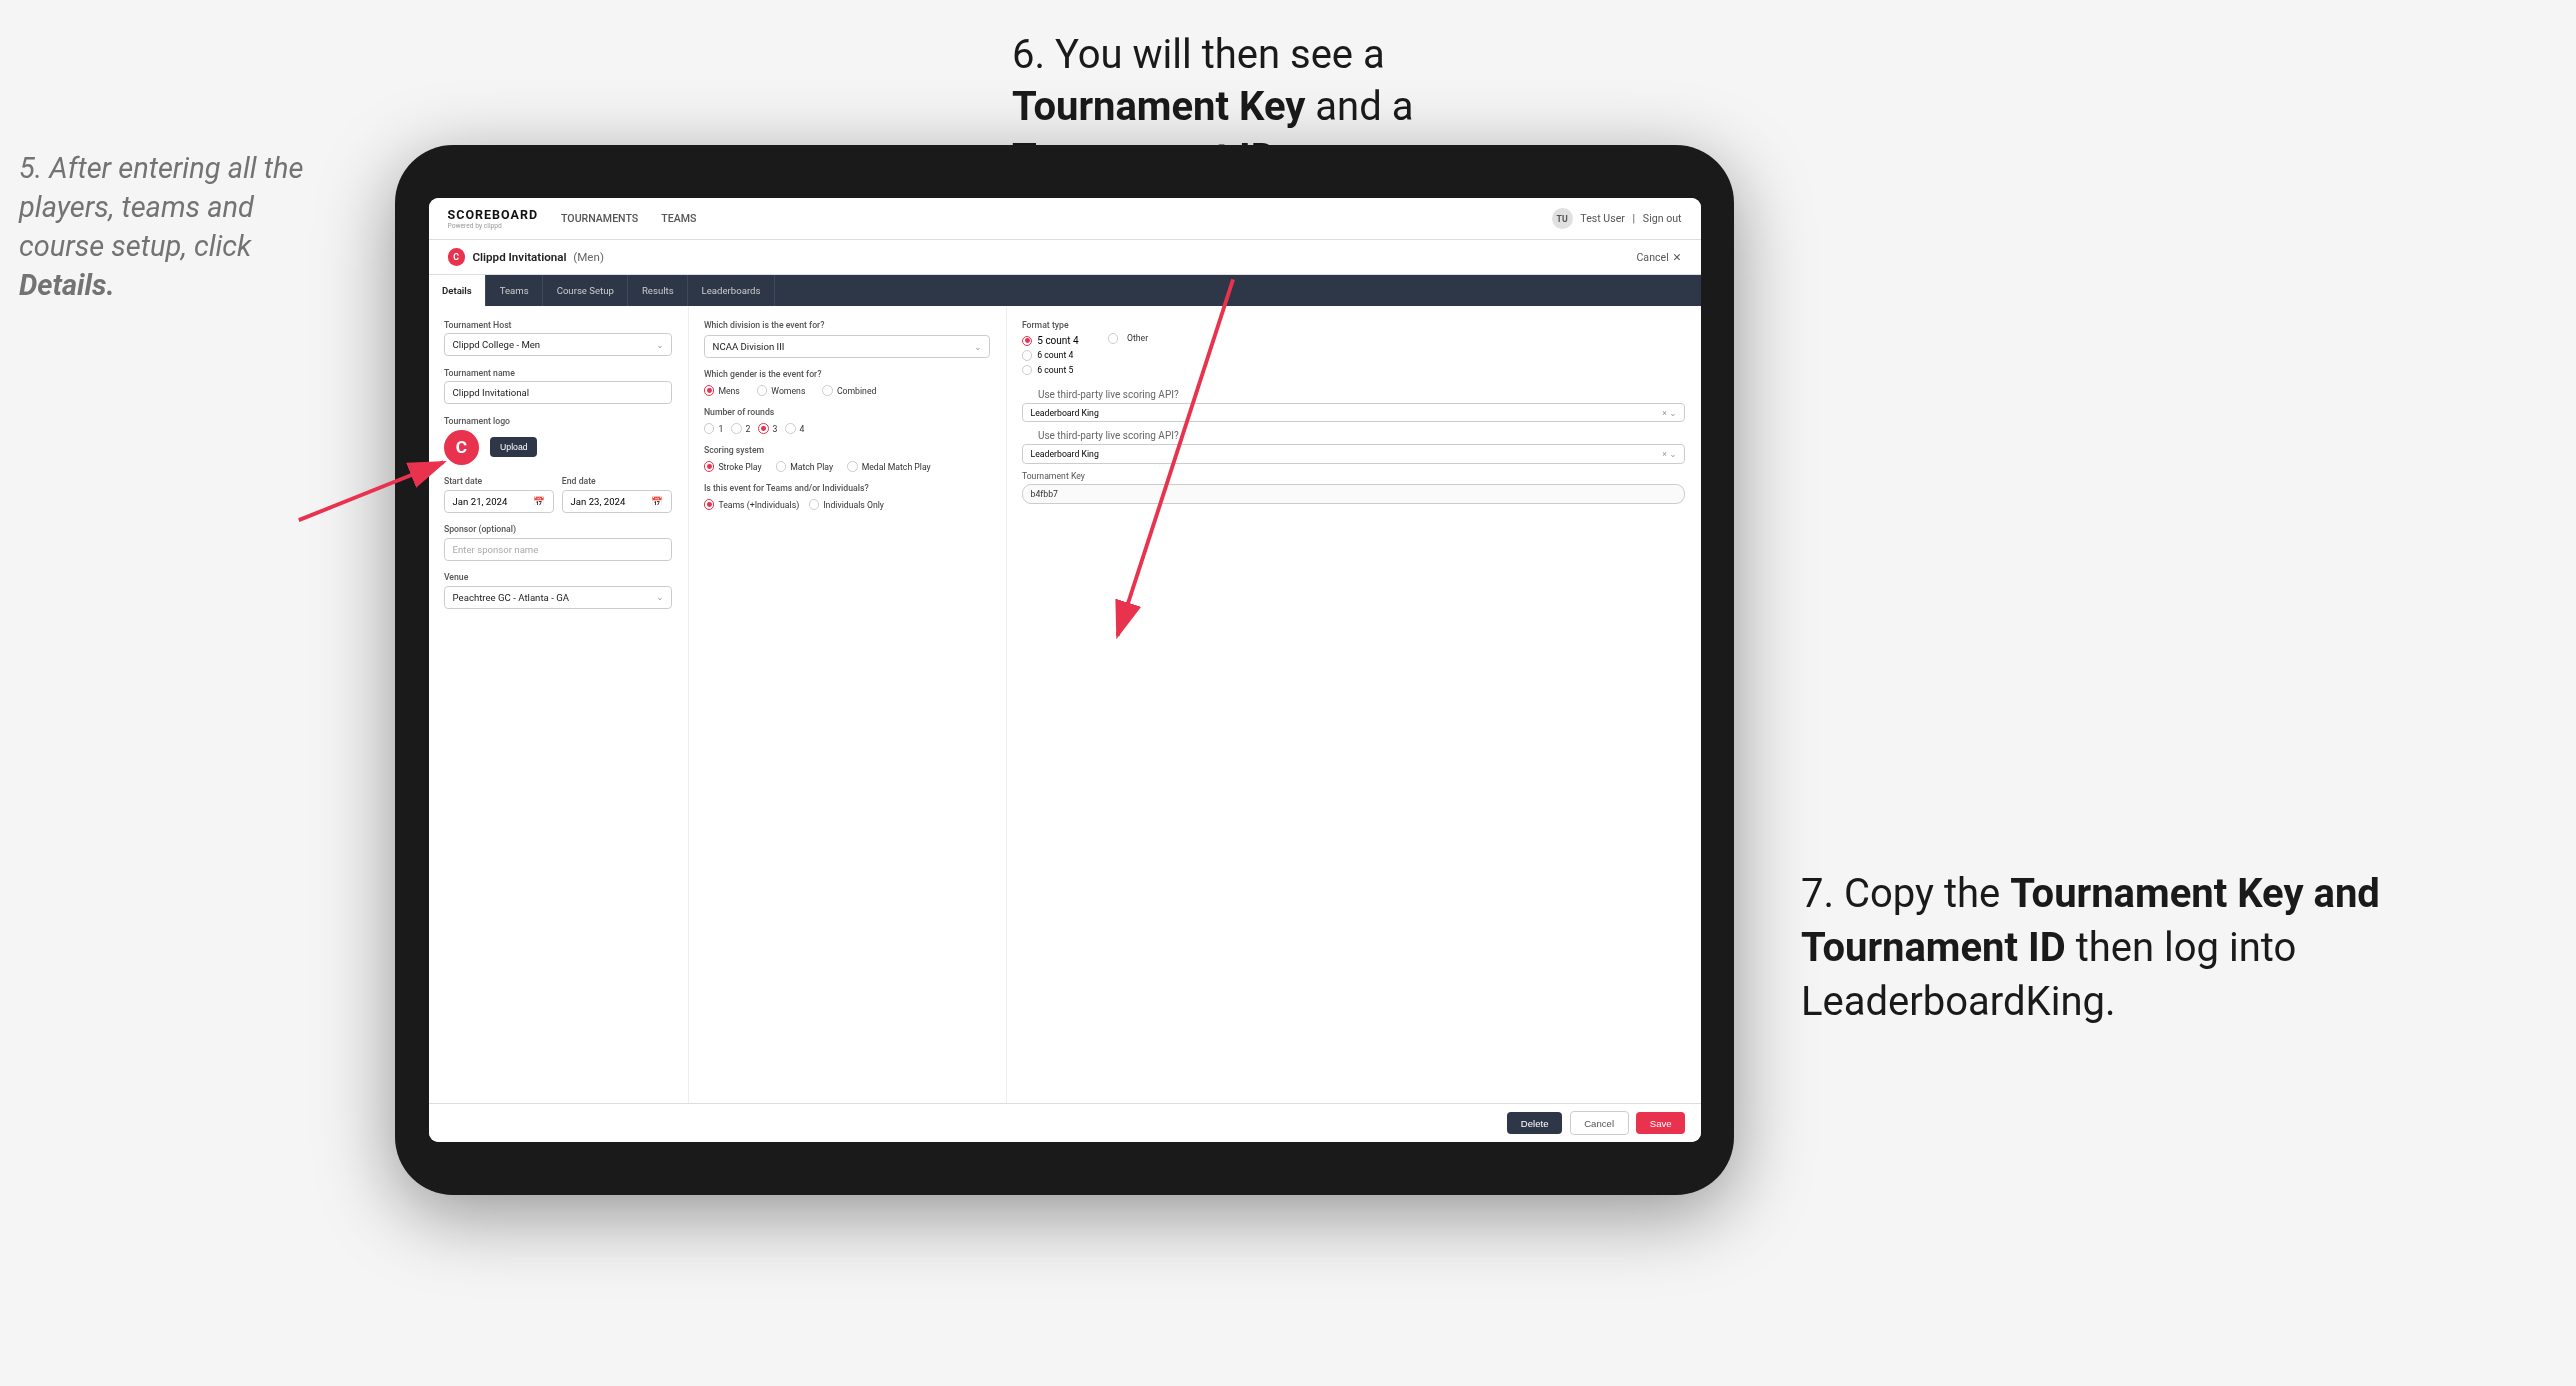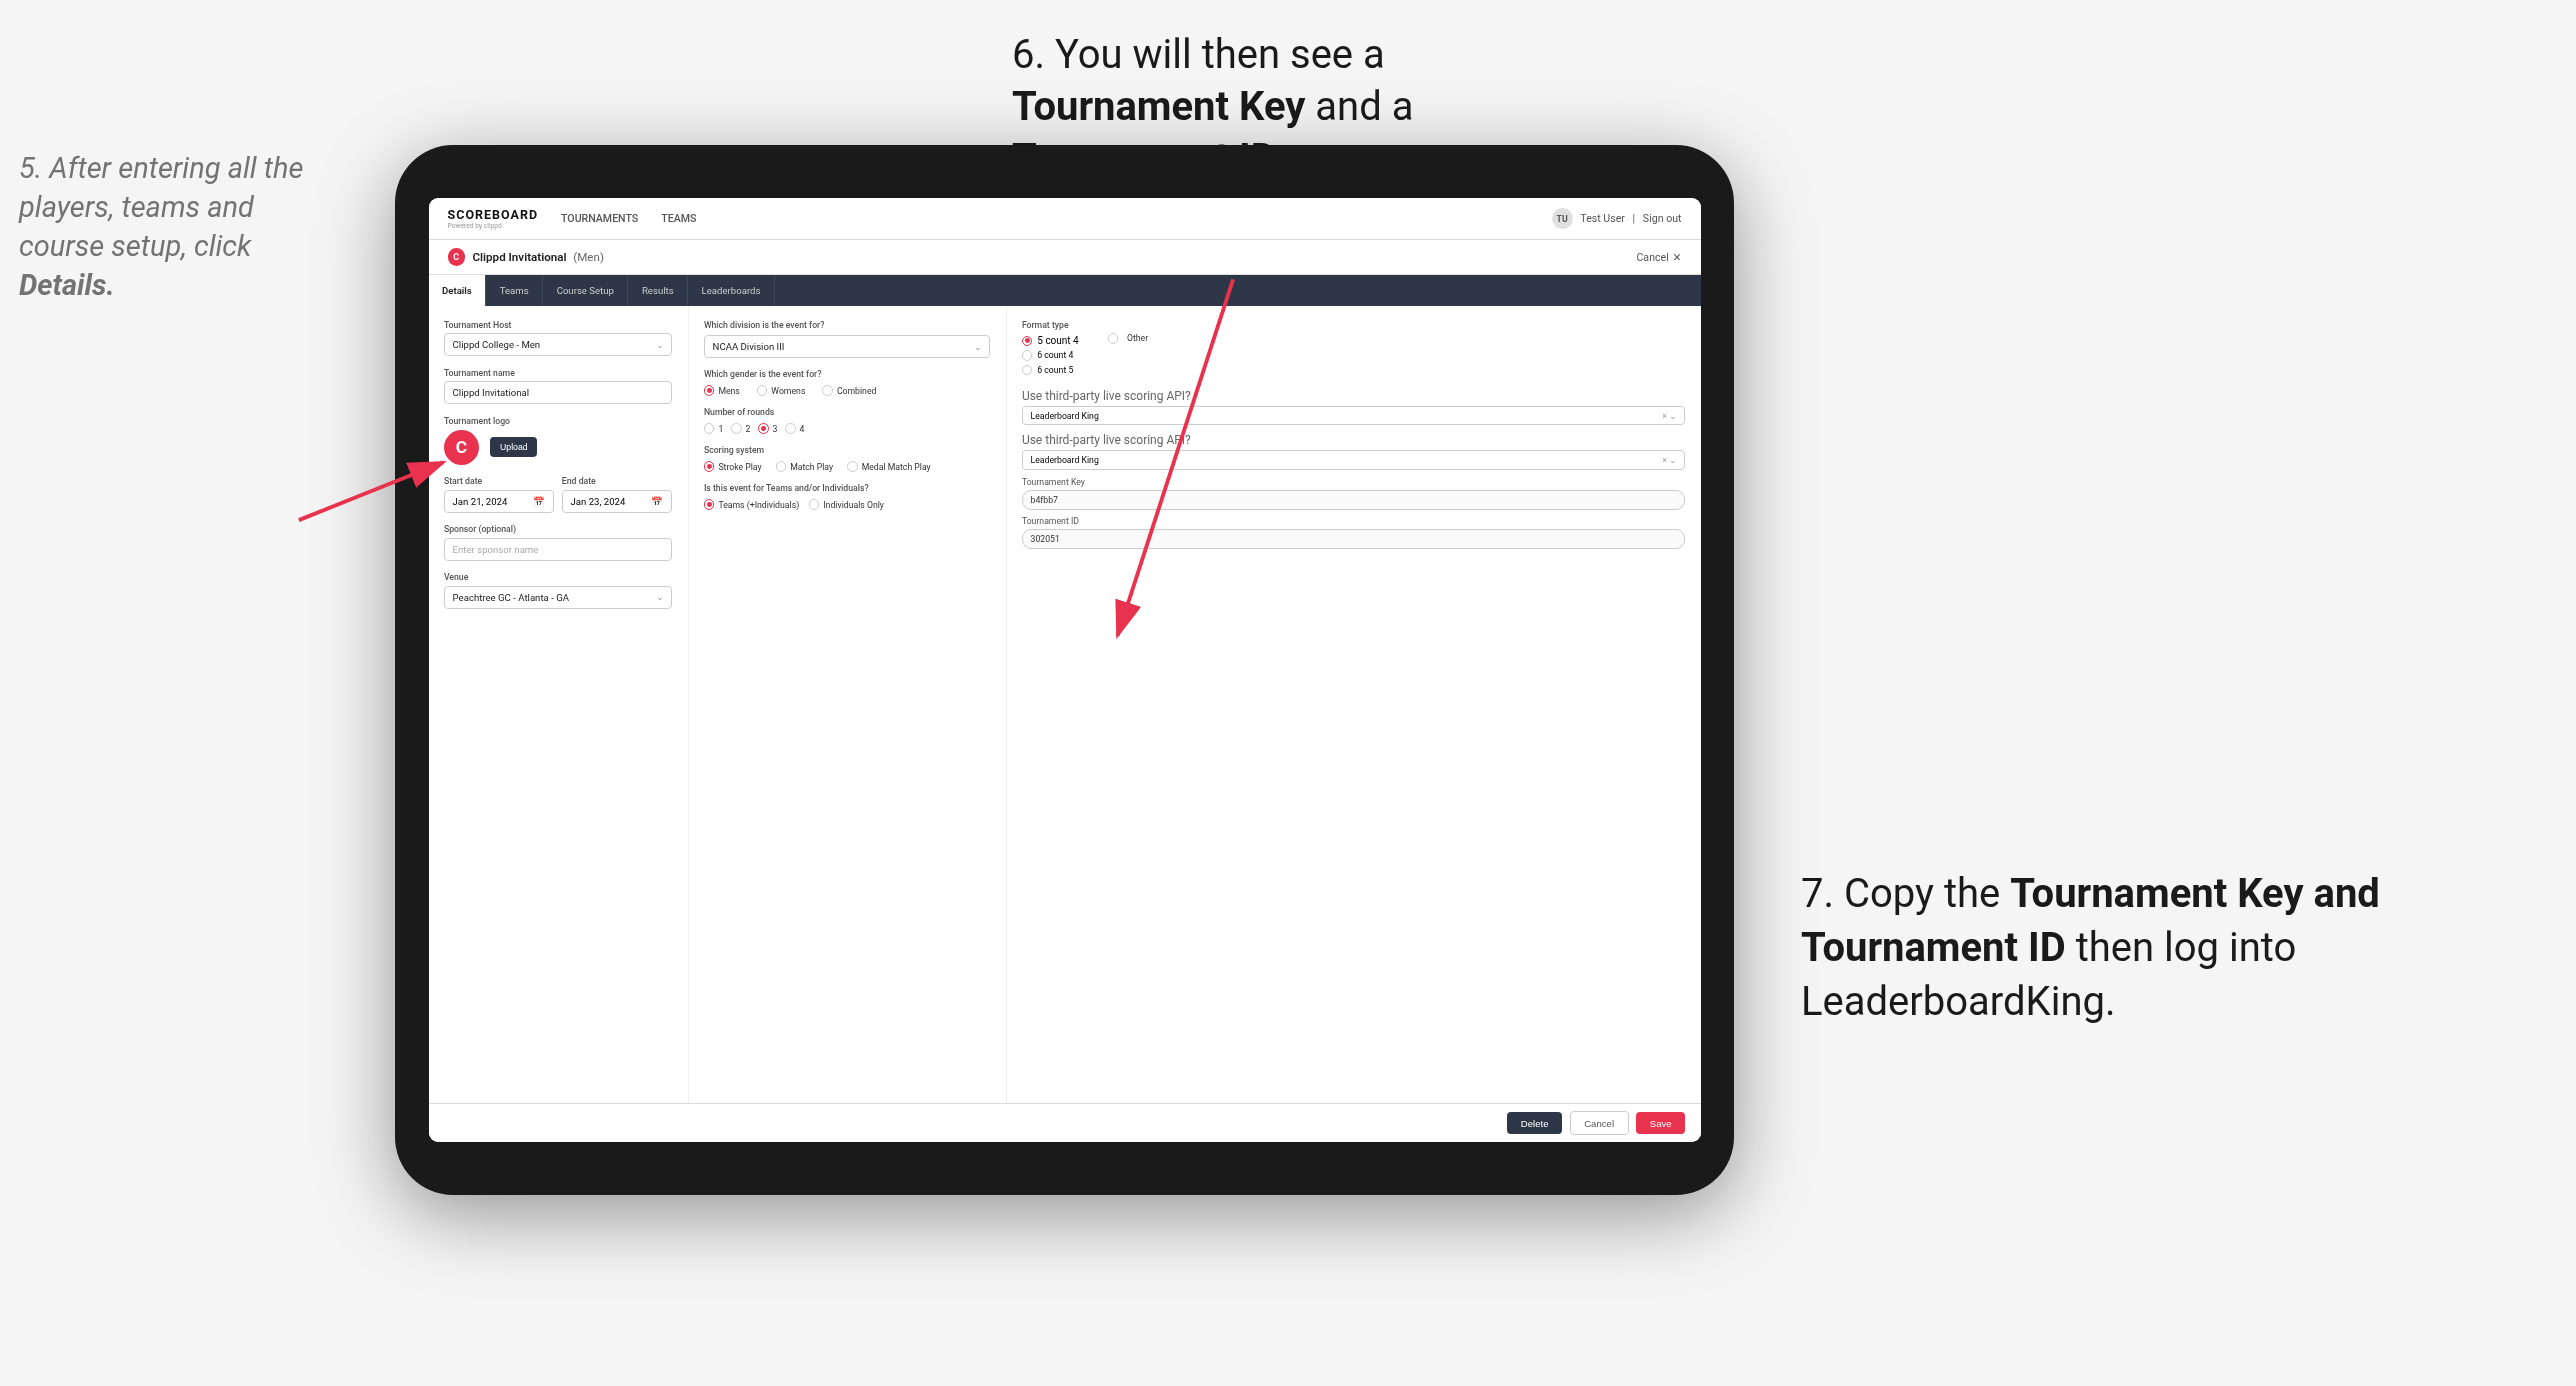--- a/index.html
+++ b/index.html
@@ -328,23 +328,24 @@
     .format-row {
       display: flex;
       align-items: center;
       margin-bottom: 3.9px;
     }
 
     .api-section {
       margin-bottom: 7.7px;
     }
     .api-label {
-      font-size: 12px;
+      font-size: 10px;
       color: #666;
       margin-bottom: 2.9px;
+      margin-left: 16px;
     }
     .api-select {
       border: 1px solid #ccc;
       border-radius: 3.9px;
       padding: 3.9px 7.7px;
       font-size: 8.7px;
       display: flex;
       align-items: center;
       justify-content: space-between;
       width: 100%;
@@ -690,24 +691,20 @@
             <span>Leaderboard King</span>
             <span class="x-btn">× ⌄</span>
           </div>
         </div>
 
         <div class="key-section">
           <div class="key-label">Tournament Key</div>
           <div class="key-value">b4fbb7</div>
         </div>
 
-        <div class="key-section">
-          <div class="key-label">Tournament ID</div>
-          <div class="key-value">302051</div>
-        </div>
 
       </div>
     </div>
 
     <div class="action-bar">
       <button class="btn-delete">Delete</button>
       <button class="btn-cancel">Cancel</button>
       <button class="btn-save">Save</button>
     </div>
 

